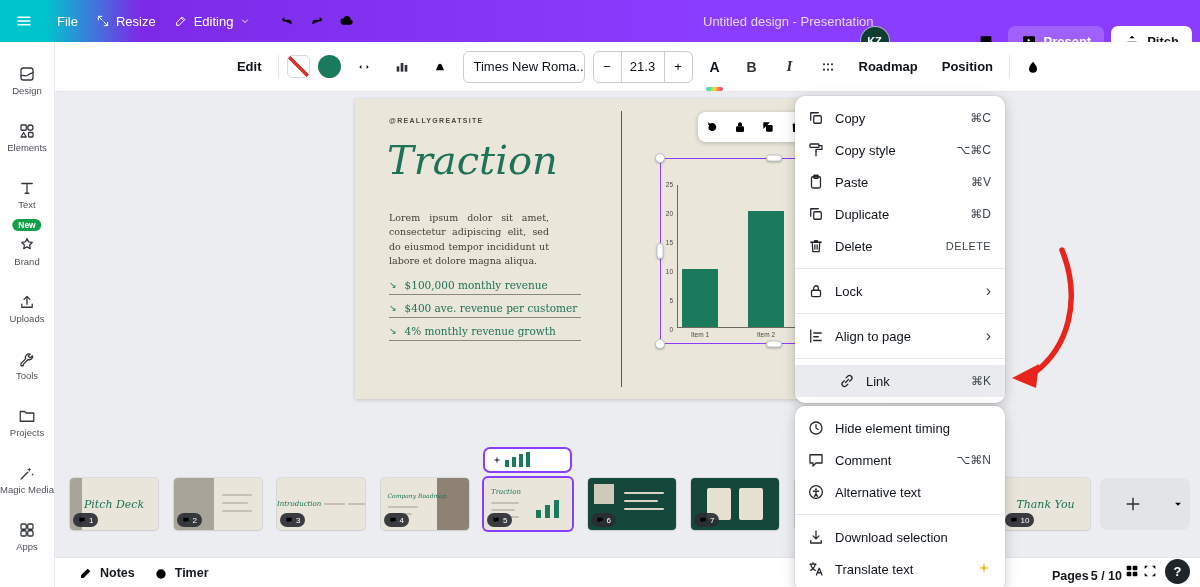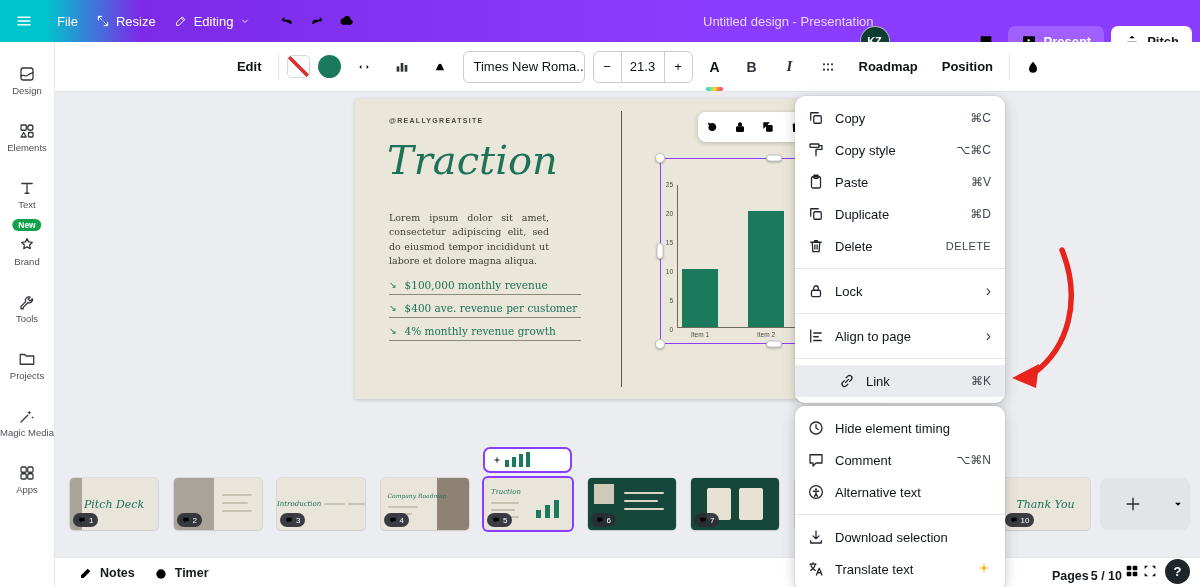--- a/index.html
+++ b/index.html
@@ -454,20 +454,26 @@
     </div>
     <div class="sb-item">
       <span class="new-badge">New</span>
       <svg class="ic">
           <use href="#i-brand"></use>
         </svg>
       <span class="lab">Brand</span>
     </div>
     <div class="sb-item">
       <svg class="ic">
+          <use href="#i-upload"></use>
+        </svg>
+      <span class="lab">Uploads</span>
+    </div>
+    <div class="sb-item">
+      <svg class="ic">
           <use href="#i-tools"></use>
         </svg>
       <span class="lab">Tools</span>
     </div>
     <div class="sb-item">
       <svg class="ic">
           <use href="#i-projects"></use>
         </svg>
       <span class="lab">Projects</span>
     </div>

